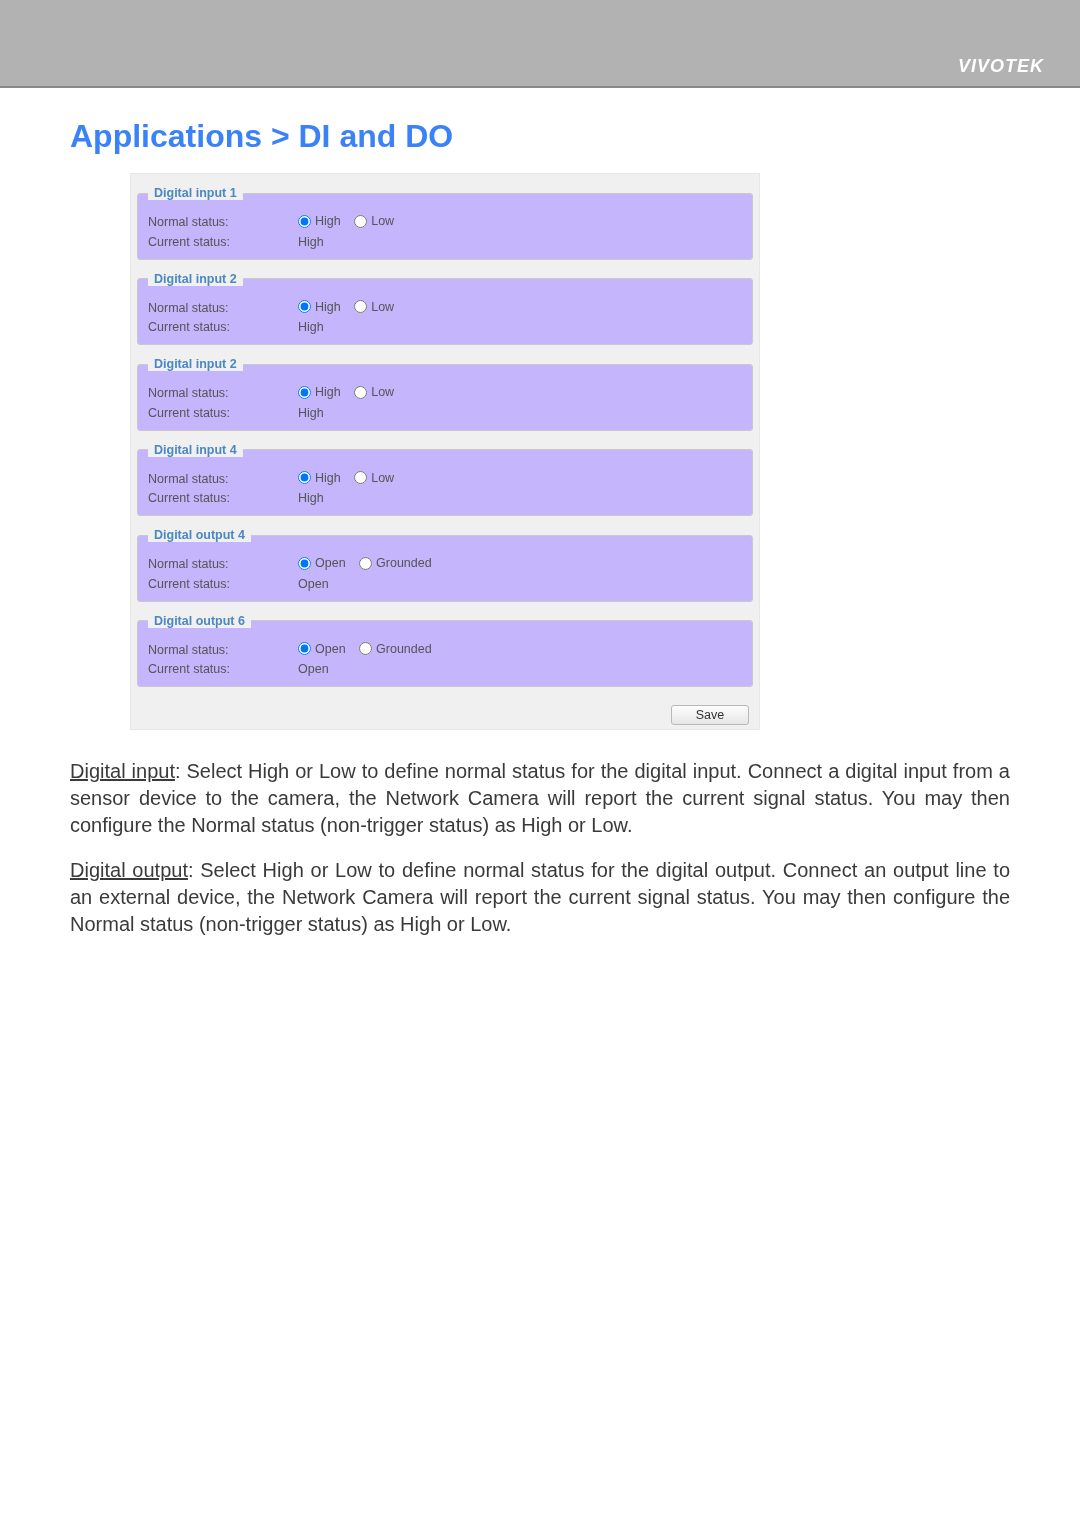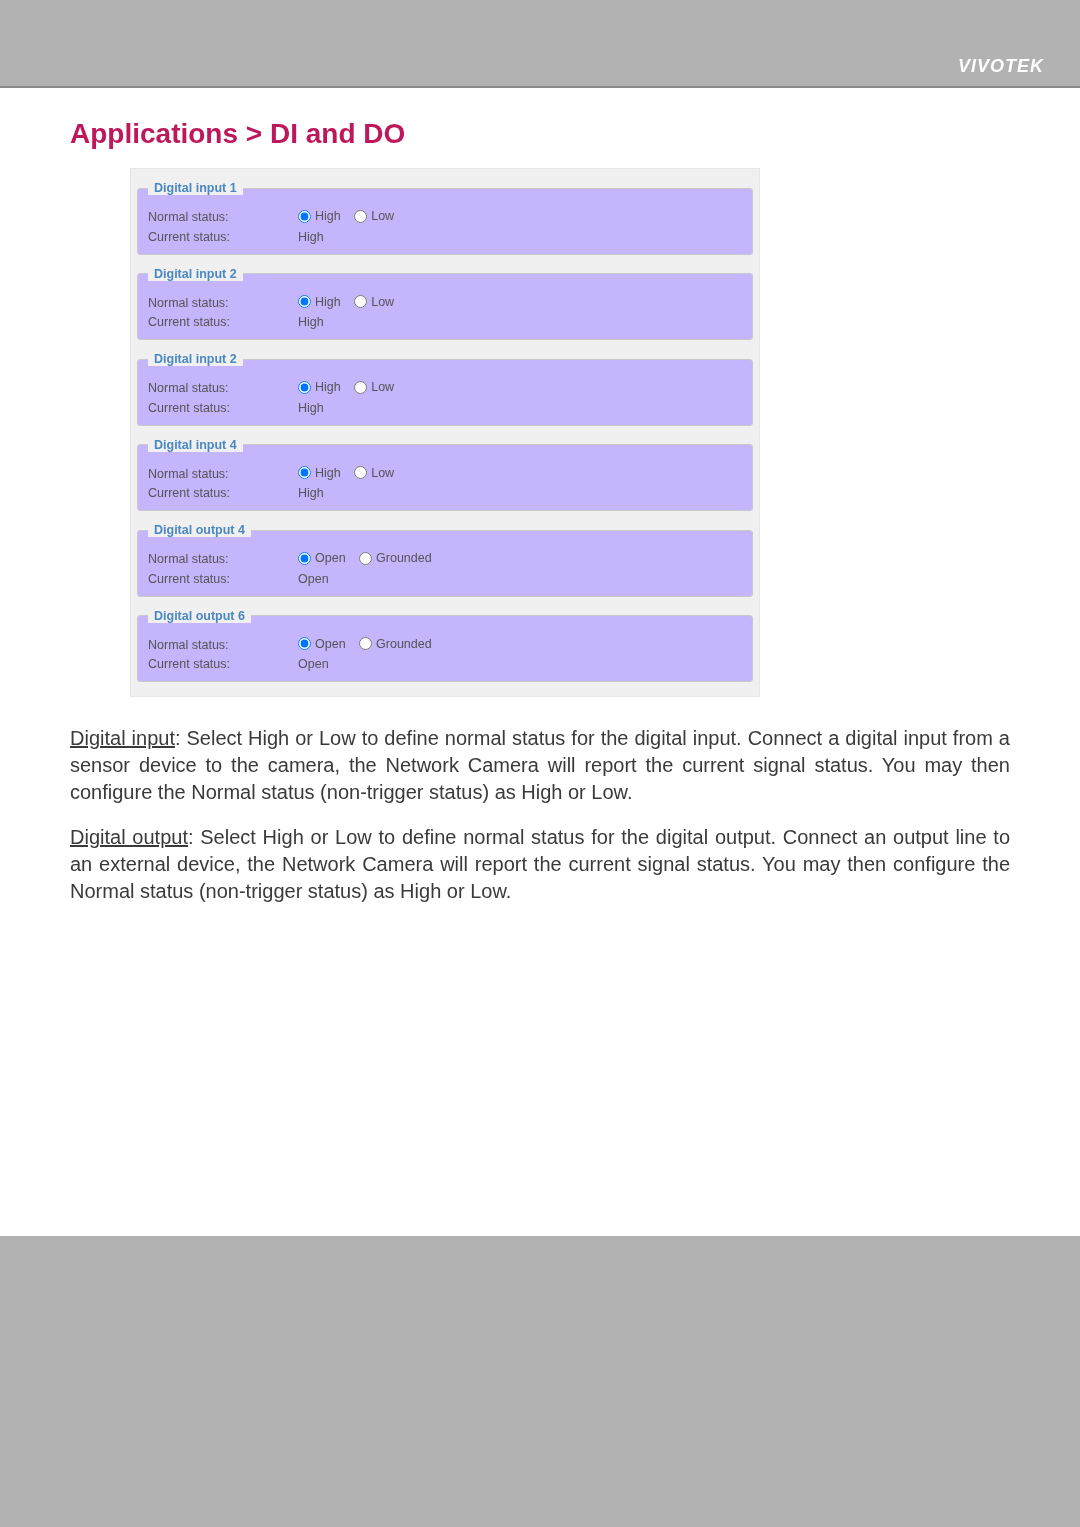--- a/index.html
+++ b/index.html
@@ -8,21 +8,21 @@
     width: 1080px;
     height: 1527px;
     background: #b2b2b2;
     font-family: Arial, Helvetica, sans-serif;
     font-size: 16px;
     color: #3a3a3a;
   }
   .page {
     position: relative;
     width: 1080px;
-    height: 1236px;
+    height: 1527px;
     background: #b2b2b2;
   }
   .header-band {
     position: absolute;
     top: 0; left: 0; right: 0;
     height: 86px;
     background: #b2b2b2;
     border-bottom: 2px solid #8a8a8a;
   }
   .header-brand {
@@ -42,23 +42,23 @@
     width: 1080px;
     bottom: 0;
     background: #ffffff;
   }
   .content {
     position: relative;
     margin: 30px 70px 0 70px;
   }
   h1.section-title {
     margin: 0 0 18px 0;
-    font-size: 28px;
+    font-size: 32px;
     font-weight: bold;
-    color: #be185d;
+    color: #3b82f6;
   }
   .settings-area {
     position: relative;
     margin-left: 60px;
     width: 630px;
     background: #f0f0f0;
     border: 1px solid #e6e6e6;
     padding: 6px 6px 2px 6px;
     box-sizing: border-box;
   }
@@ -270,20 +270,23 @@
                 <span>Grounded</span>
               </label>
             </span>
           </div>
           <div class="row">
             <span class="lab">Current status:</span>
             <span class="val">Open</span>
           </div>
         </fieldset>
 
+        <div class="save-row">
+          <button class="save-btn">Save</button>
+        </div>
       </div>
 
       <div class="body-text">
         <p>
           <span class="u">Digital input</span><span>: Select High or Low to define normal status for the digital input. Connect a digital input from a sensor device to the camera, the Network Camera will report the current signal status. You may then configure the Normal status (non-trigger status) as High or Low.</span>
         </p>
         <p>
           <span class="u">Digital output</span><span>: Select High or Low to define normal status for the digital output. Connect an output line to an external device, the Network Camera will report the current signal status. You may then configure the Normal status (non-trigger status) as High or Low.</span>
         </p>
       </div>

